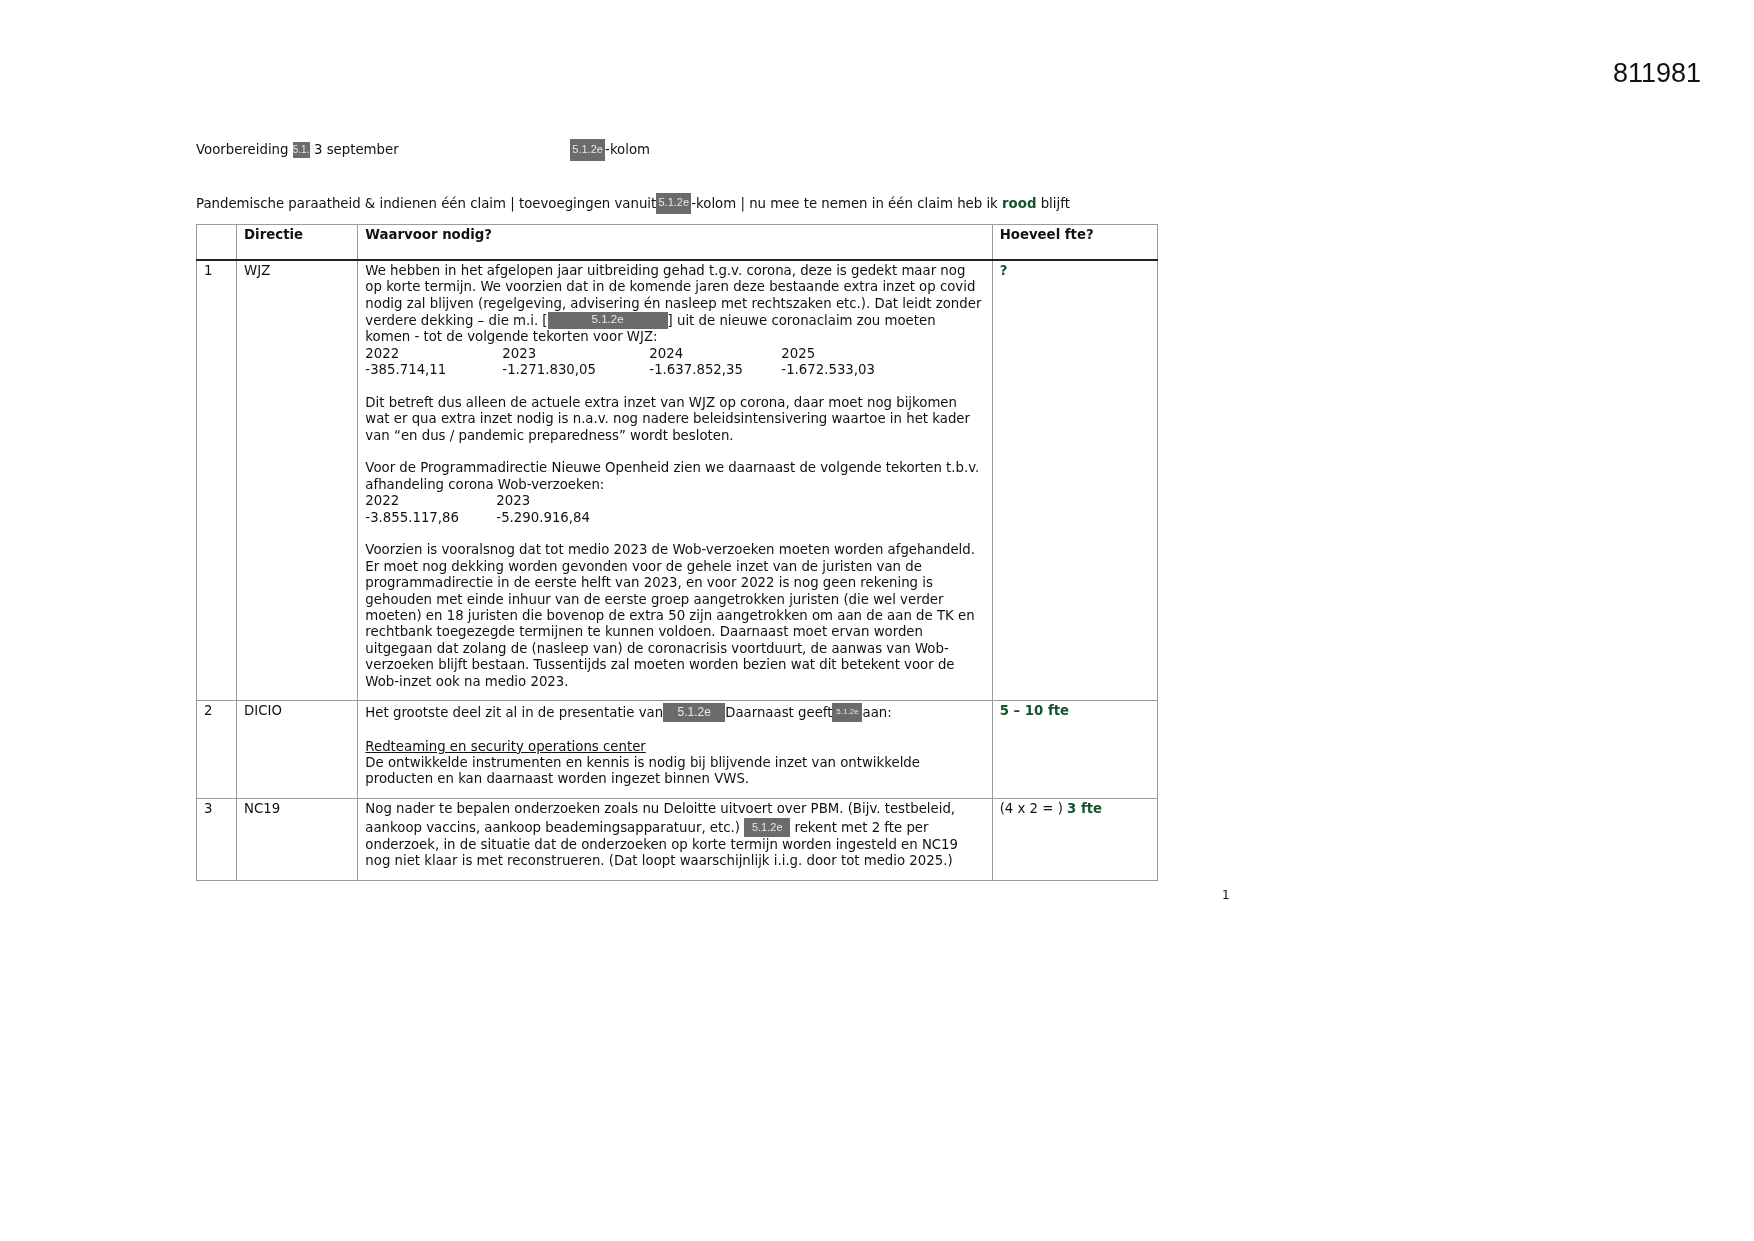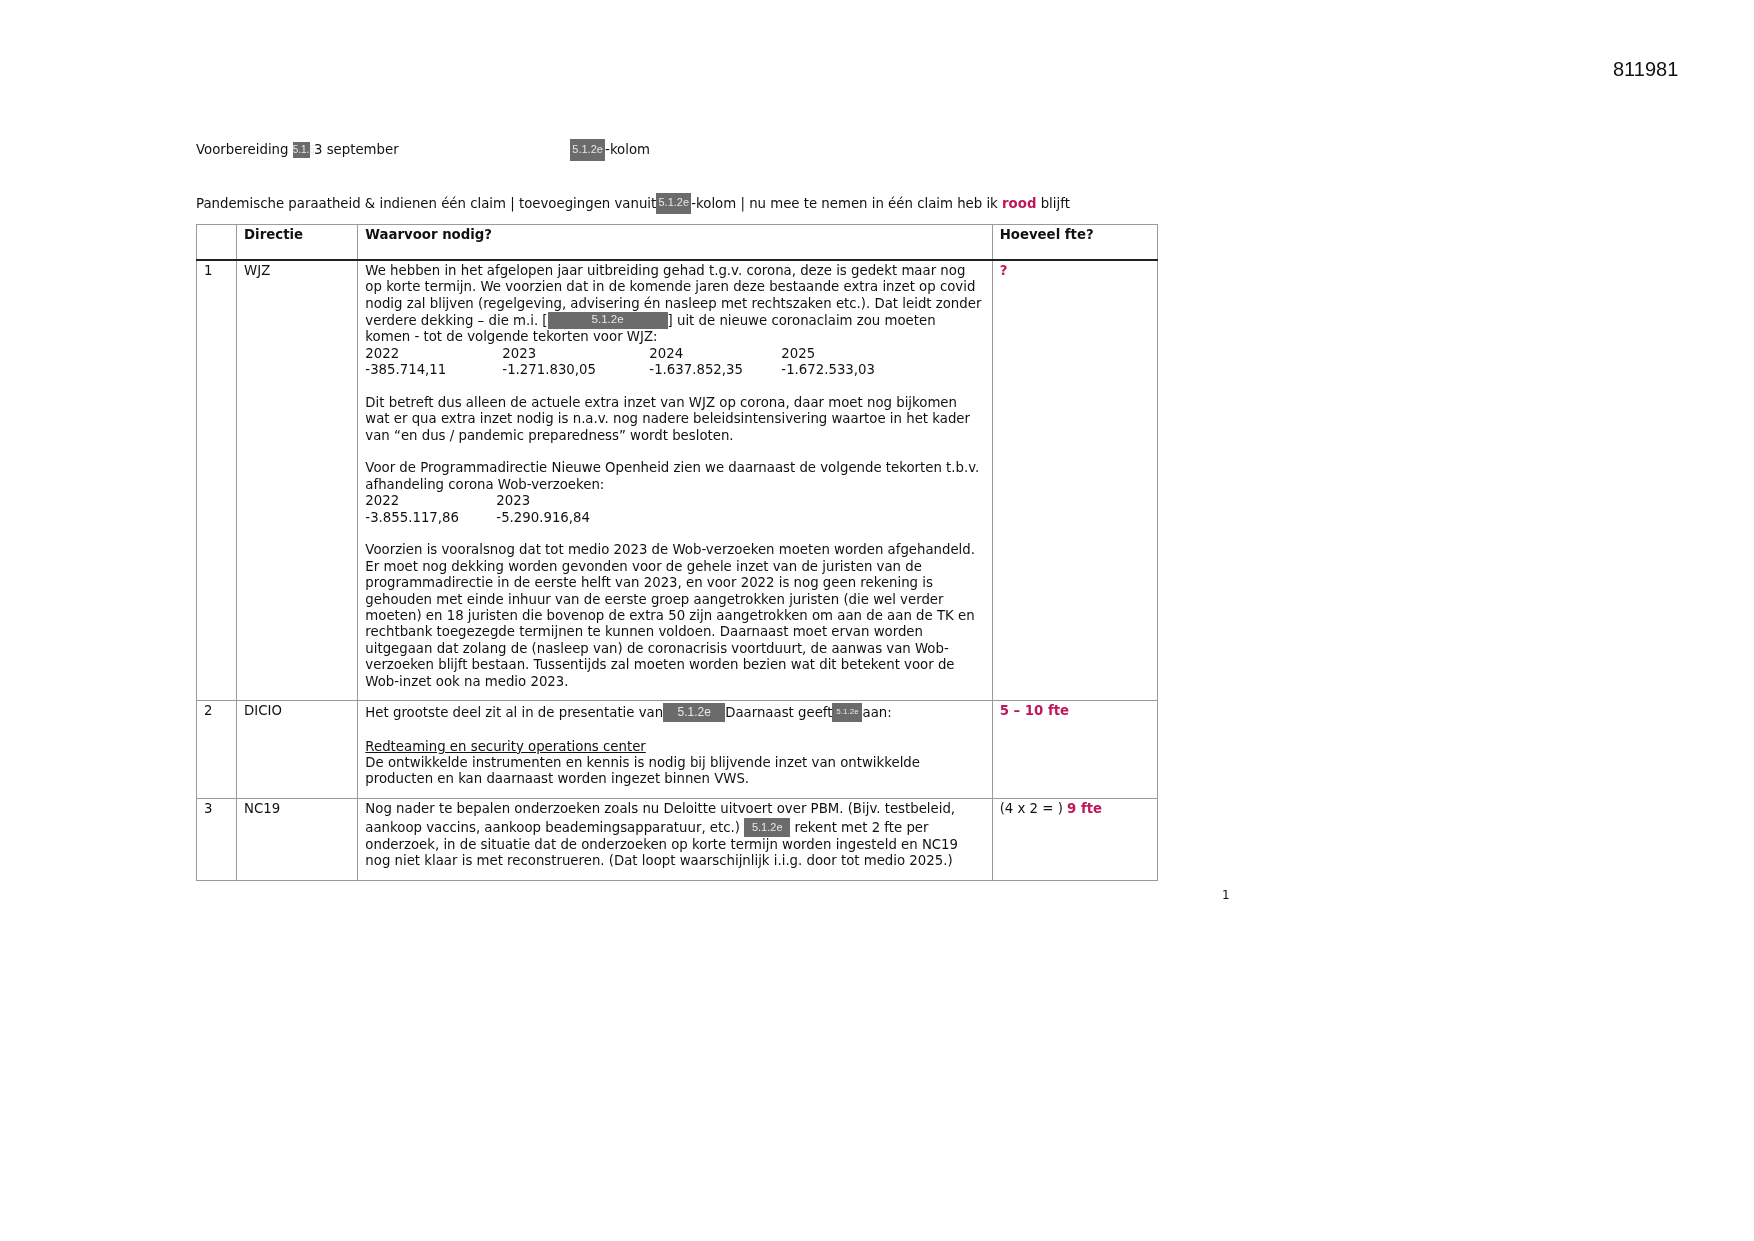--- a/index.html
+++ b/index.html
@@ -13,21 +13,21 @@
       position: relative;
       overflow: hidden;
       font-family: "DejaVu Sans", sans-serif;
       color: #111111;
     }
     .doc-id {
       position: absolute;
       left: 1613px;
       top: 58px;
       font-family: "Liberation Sans", sans-serif;
-      font-size: 20px;
+      font-size: 27px;
       color: #111;
     }
     .heading-line {
       position: absolute;
       left: 196px;
       font-size: 13.3px;
       white-space: nowrap;
       line-height: 20px;
     }
     .line1 { top: 139px; }
@@ -41,21 +41,21 @@
       vertical-align: middle;
     }
     .r-small { font-size: 10px; width: 17px; height: 16px; line-height: 16px; }
     .r-med { font-size: 11px; width: 35px; height: 22px; line-height: 20px; }
     .r-inline { font-size: 11px; width: 35px; height: 21px; line-height: 19px; }
     .r-wide { font-size: 11.5px; width: 120px; height: 17px; line-height: 15px; }
     .r-row2a { font-size: 12px; width: 62px; height: 19px; line-height: 18px; }
     .r-row2b { font-size: 8px; width: 30px; height: 19px; line-height: 18px; }
     .r-row3 { font-size: 11px; width: 46px; height: 19px; line-height: 18px; }
     .gap { display: inline-block; width: 163px; }
-    .red { color: #be185d; font-weight: bold; text-align: center; }
+    .red { color: #14532d; font-weight: bold; text-align: center; }
 
     table.claims {
       position: absolute;
       left: 196px;
       top: 224px;
       width: 962px;
       border-collapse: collapse;
       font-size: 13.3px;
       line-height: 16.4px;
     }
@@ -173,19 +173,19 @@
     <tr class="row3">
       <td>3</td>
       <td>NC19</td>
       <td>
         <span>Nog nader te bepalen onderzoeken zoals nu Deloitte uitvoert over PBM. (Bijv. testbeleid, aankoop vaccins, aankoop beademingsapparatuur, etc.)</span>
         <span class="redact r-row3">5.1.2e</span>
         <span>rekent met 2 fte per onderzoek, in de situatie dat de onderzoeken op korte termijn worden ingesteld en NC19 nog niet klaar is met reconstrueren. (Dat loopt waarschijnlijk i.i.g. door tot medio 2025.)</span>
       </td>
       <td>
         <span>(4 x 2 = )</span>
-        <span class="red">9 fte</span>
+        <span class="red">3 fte</span>
       </td>
     </tr>
   </tbody>
 </table>
 
 <div class="page-num">1</div>
 
 </body></html>

